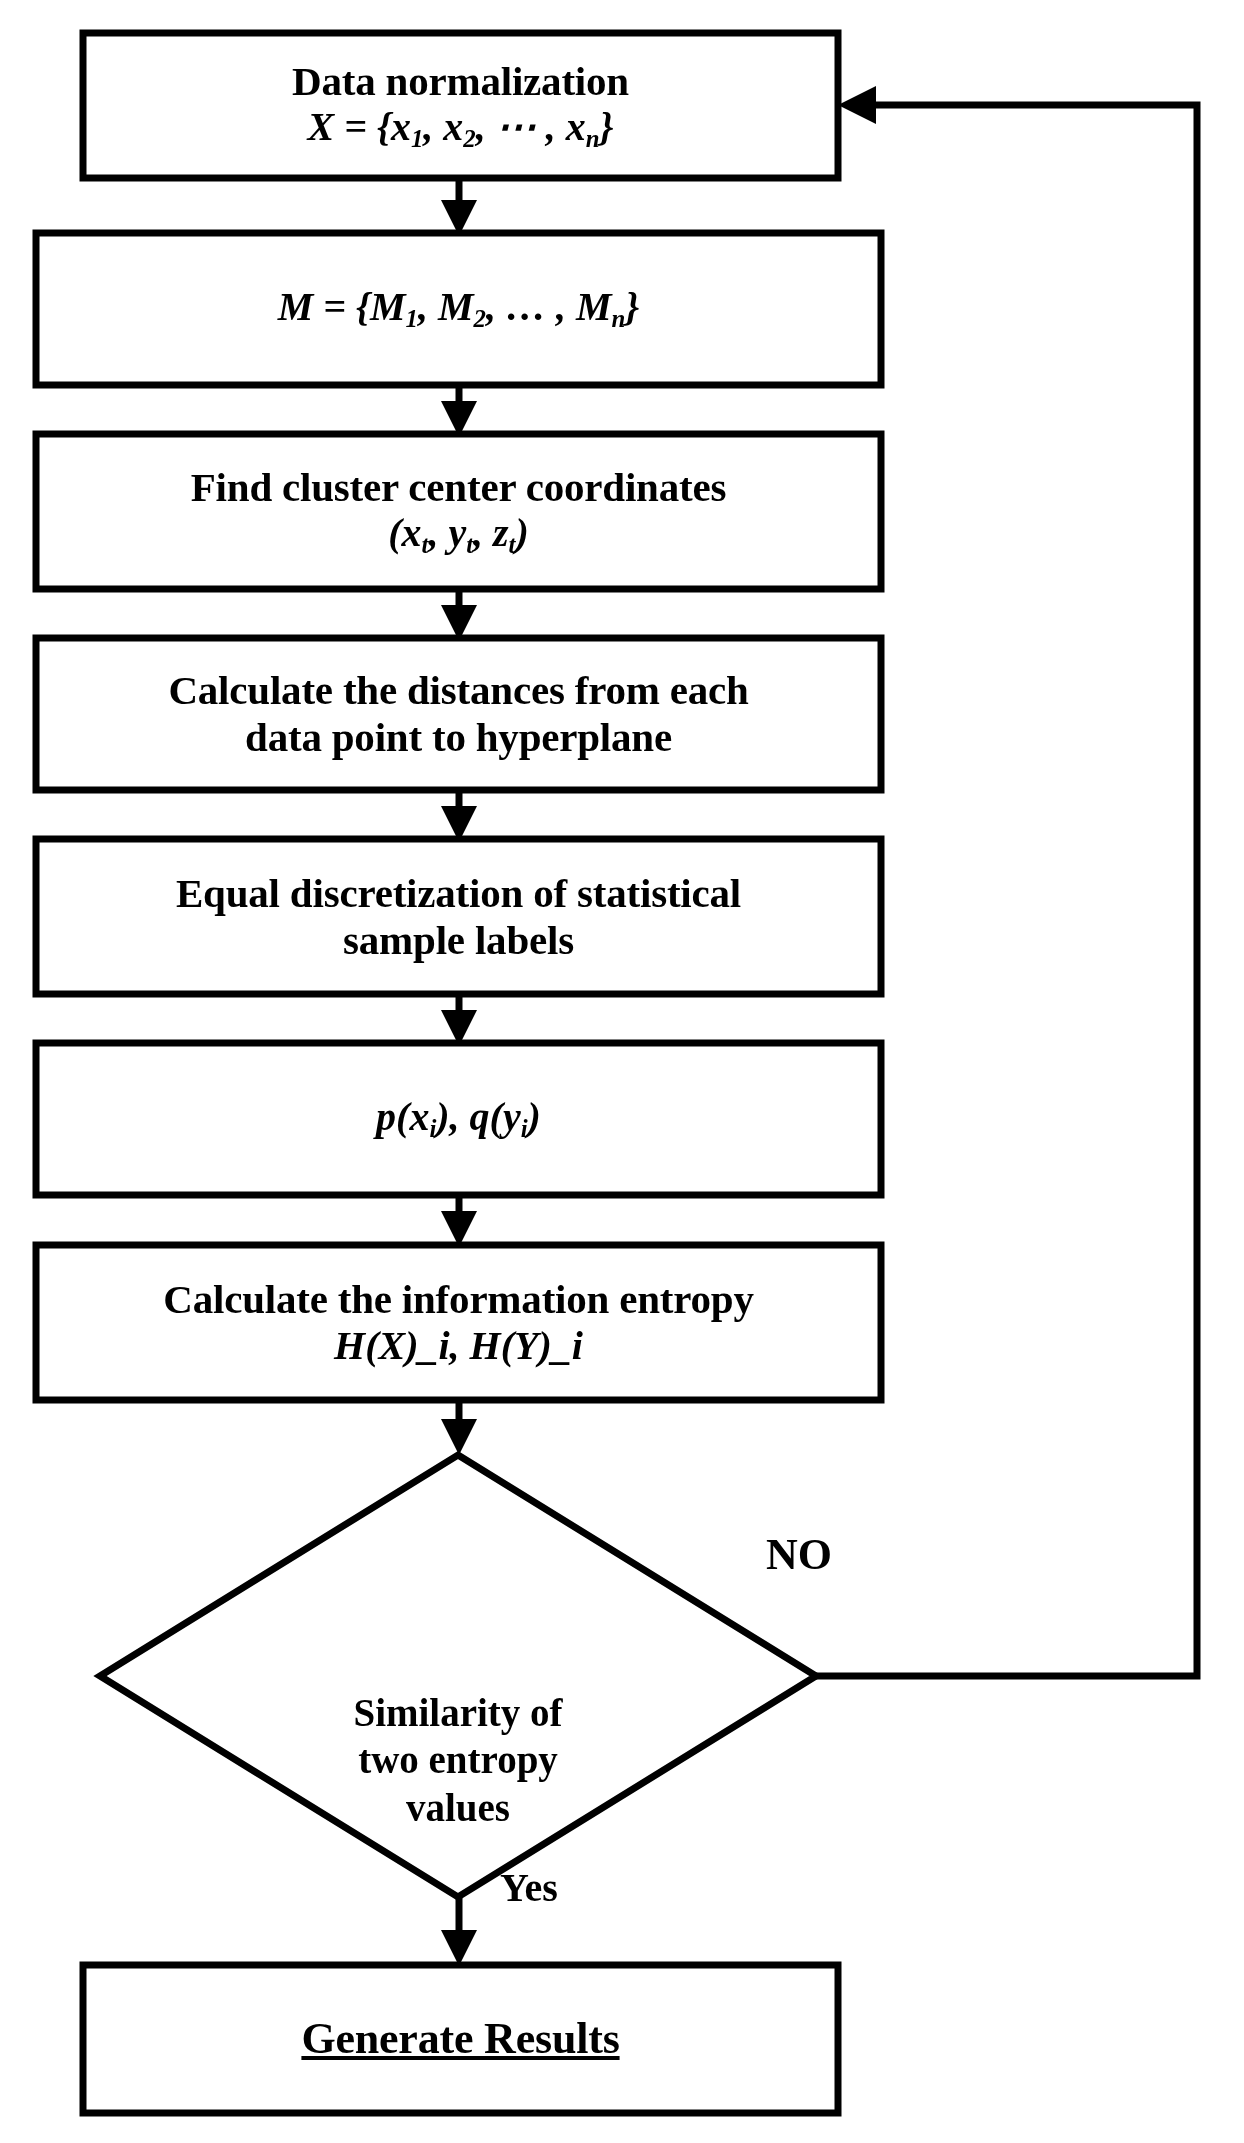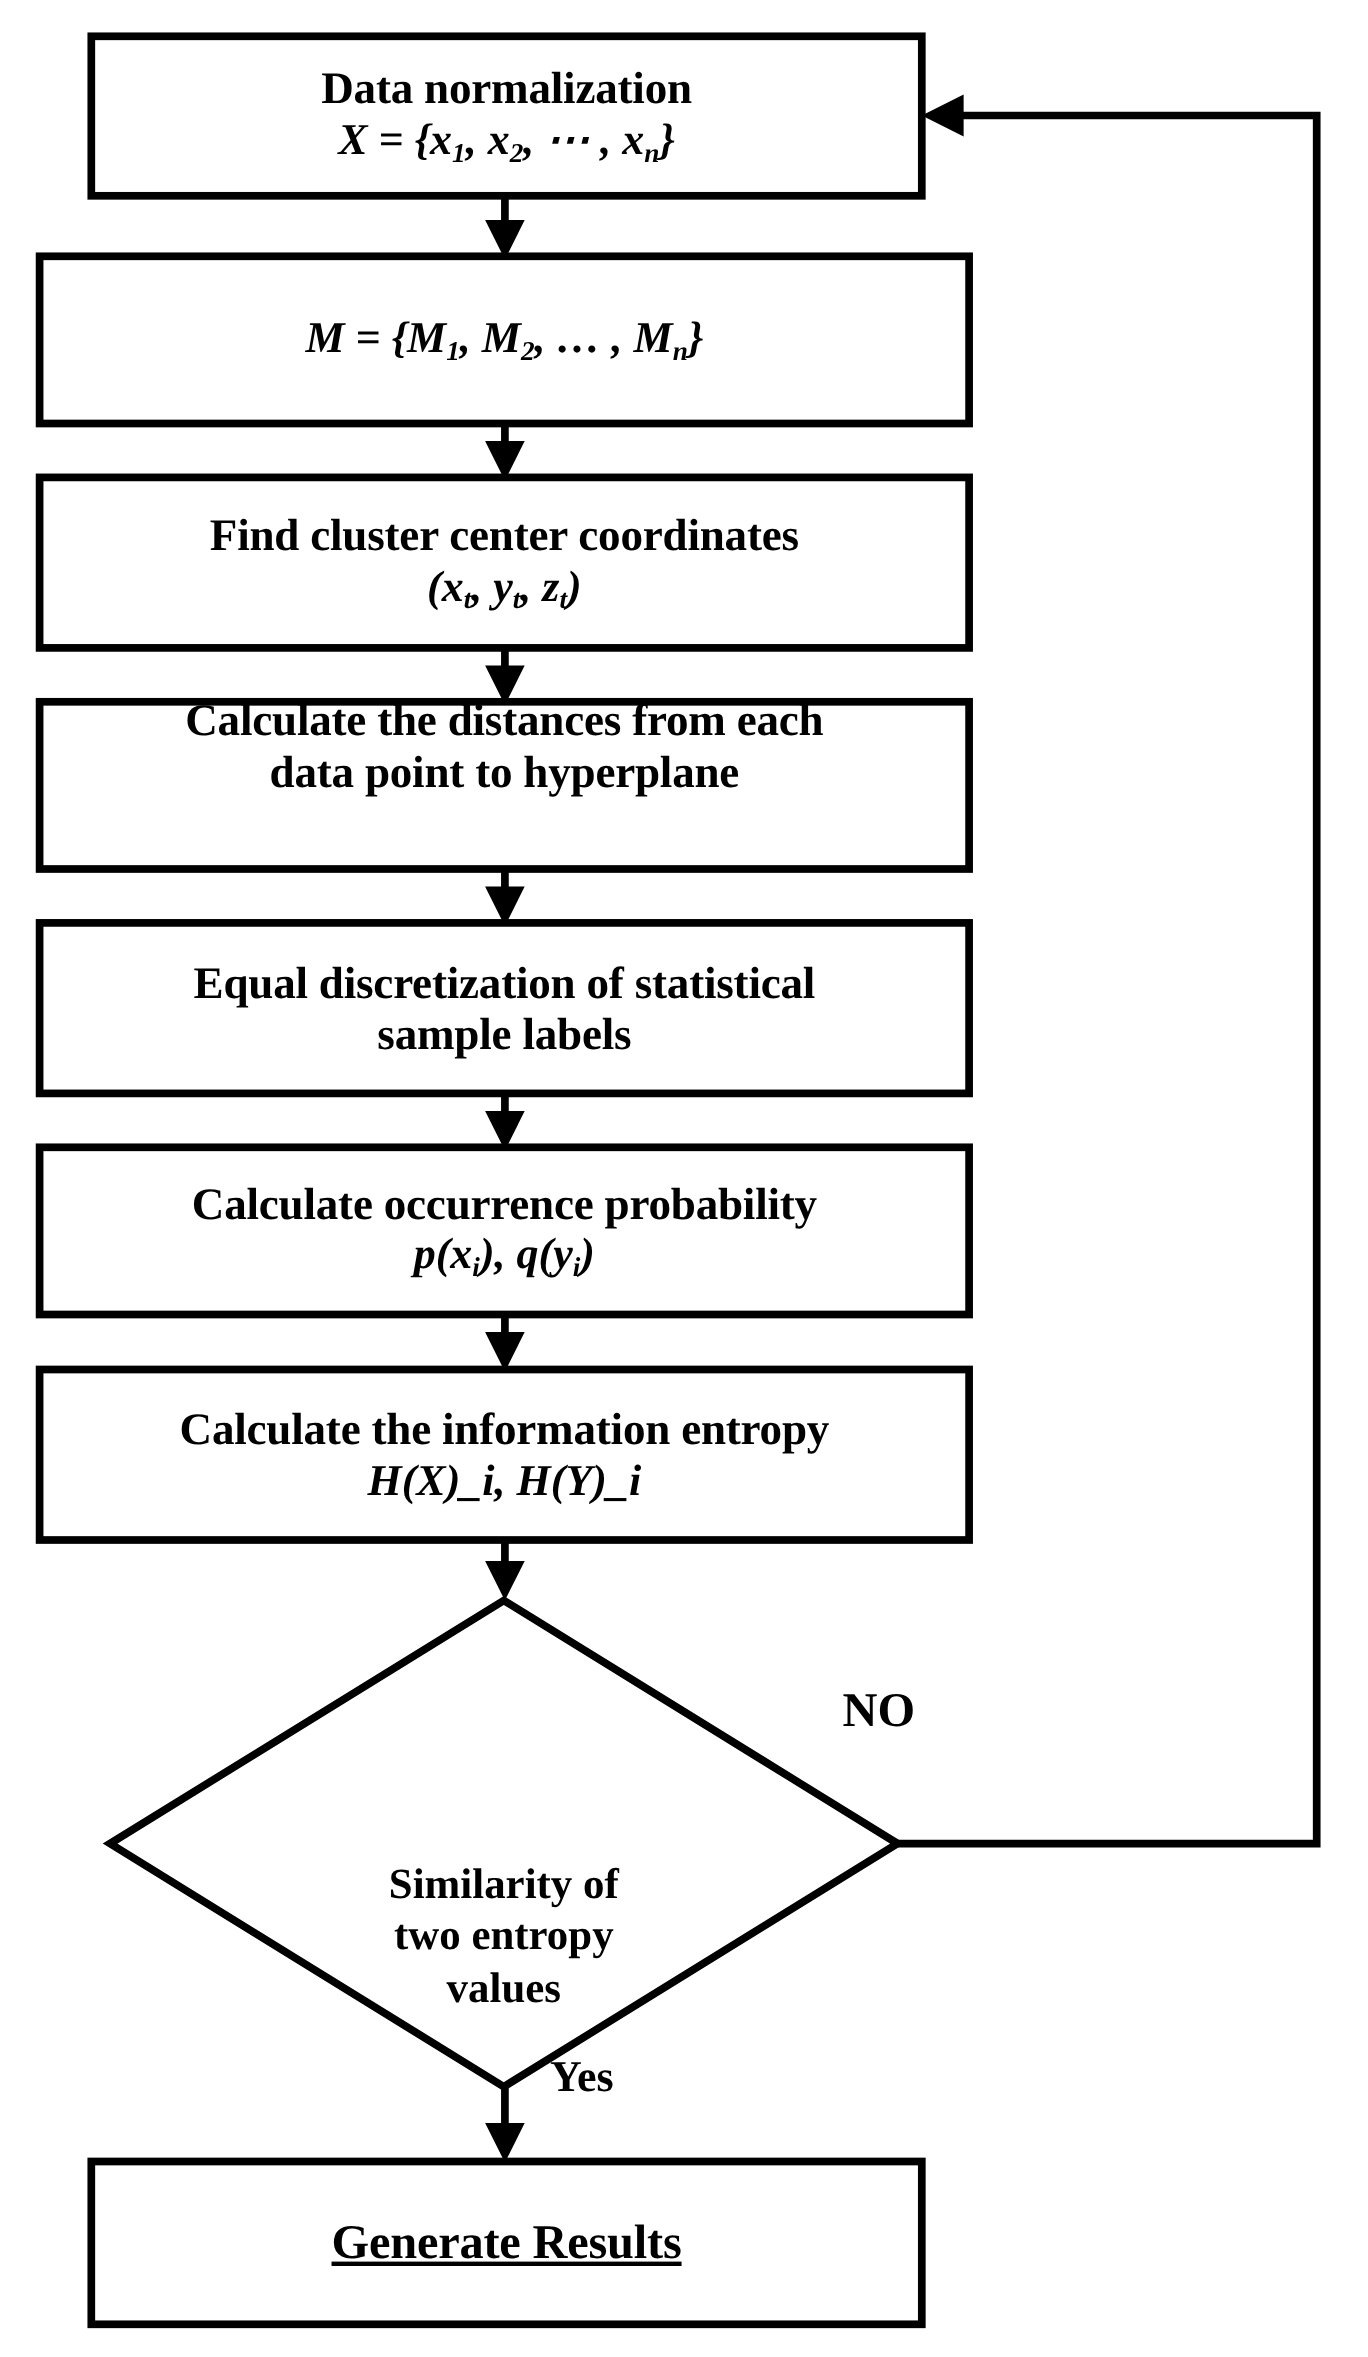--- a/index.html
+++ b/index.html
@@ -150,32 +150,31 @@
 
   <div class="node-text" style="left:36px; top:233px; width:845px; height:152px;">
     <span class="t-line t-math"><i>M</i> = {<i>M</i><sub>1</sub>, <i>M</i><sub>2</sub>, … , <i>M</i><sub><i>n</i></sub>}</span>
   </div>
 
   <div class="node-text" style="left:36px; top:434px; width:845px; height:155px;">
     <span class="t-line t-bold">Find cluster center coordinates</span>
     <span class="t-line t-math">(<i>x</i><sub><i>t</i></sub>, <i>y</i><sub><i>t</i></sub>, <i>z</i><sub><i>t</i></sub>)</span>
   </div>
 
-  <div class="node-text" style="left:36px; top:602px; width:845px; height:152px;">
+  <div class="node-text" style="left:36px; top:638px; width:845px; height:152px;">
     <span class="t-line t-bold">Calculate the distances from each</span>
     <span class="t-line t-bold">data point to hyperplane</span>
   </div>
 
   <div class="node-text" style="left:36px; top:839px; width:845px; height:155px;">
     <span class="t-line t-bold">Equal discretization of statistical</span>
     <span class="t-line t-bold">sample labels</span>
   </div>
 
   <div class="node-text" style="left:36px; top:1043px; width:845px; height:152px;">
-    <span class="t-line t-bold">Calculate  occurrence probability</span>
     <span class="t-line t-math"><i>p</i>(<i>x</i><sub><i>i</i></sub>), <i>q</i>(<i>y</i><sub><i>i</i></sub>)</span>
   </div>
 
   <div class="node-text" style="left:36px; top:1245px; width:845px; height:155px;">
     <span class="t-line t-bold">Calculate the information entropy</span>
     <span class="t-line t-math">H(X)_i, H(Y)_i</span>
   </div>
 
   <div class="node-text" style="left:228px; top:1640px; width:460px; height:240px;">
     <span class="t-line t-diamond">Similarity of</span>

